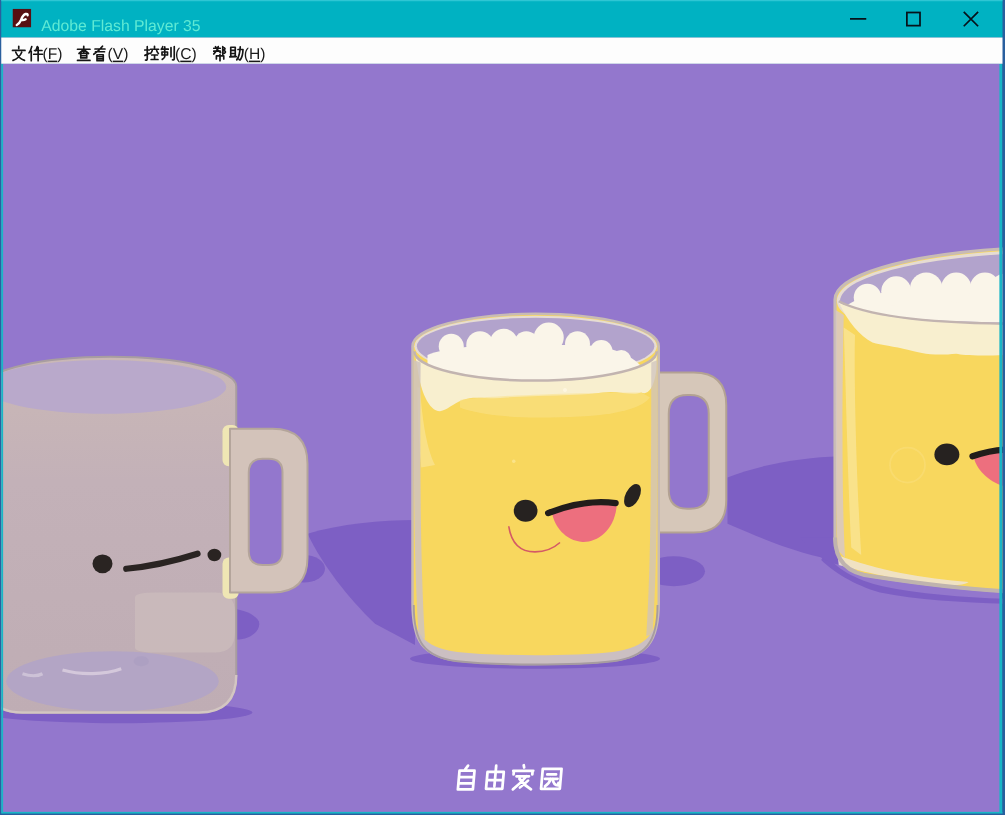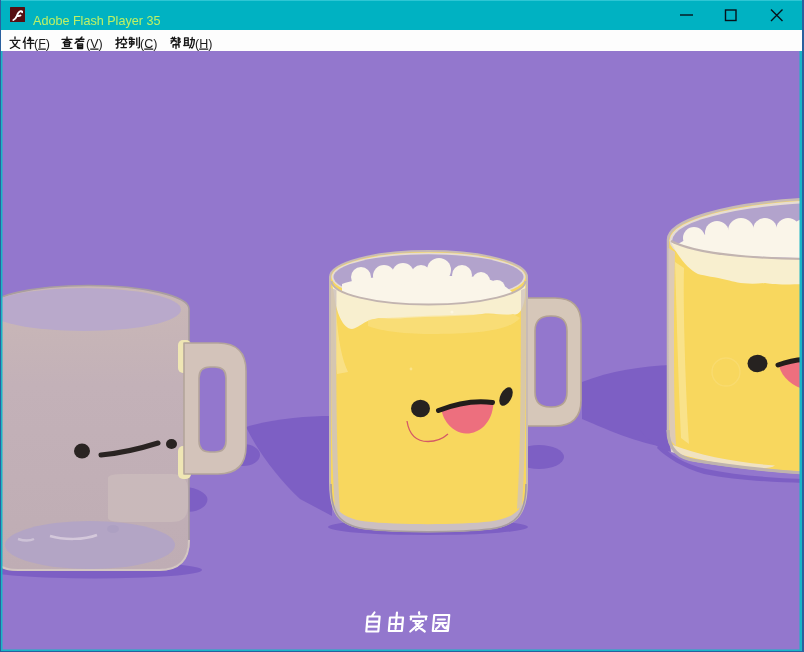--- a/index.html
+++ b/index.html
@@ -2,21 +2,21 @@
 <html><head>
 <meta charset="utf-8">
 <style>
 html,body{margin:0;padding:0;}
 body{width:804px;height:652px;overflow:hidden;font-family:"Liberation Sans",sans-serif;}
 #win{position:relative;width:804px;height:652px;background:#2a5f9e;}
 #scene{position:absolute;left:0;top:0;}
 #titlebar{position:absolute;left:1px;top:0;width:801px;height:30px;background:#00b2c2;}
 #tbtop{position:absolute;left:1px;top:0;width:801px;height:1px;background:#2ec6d4;}
 #ticon{position:absolute;left:10px;top:7px;}
-#ttext{position:absolute;left:33px;top:14px;font-size:12.6px;color:#bef264;}
+#ttext{position:absolute;left:33px;top:14px;font-size:12.6px;color:#5eead4;}
 #tbtns{position:absolute;right:2px;top:0;}
 #menubar{position:absolute;left:1px;top:30px;width:801px;height:21px;background:#fdfdfd;}
 </style>
 </head>
 <body>
 <div id="win">
   <svg id="scene" width="804" height="652" viewBox="0 0 804 652">
 
     <rect x="1" y="51" width="800" height="599" fill="#9377cd"></rect>
 

